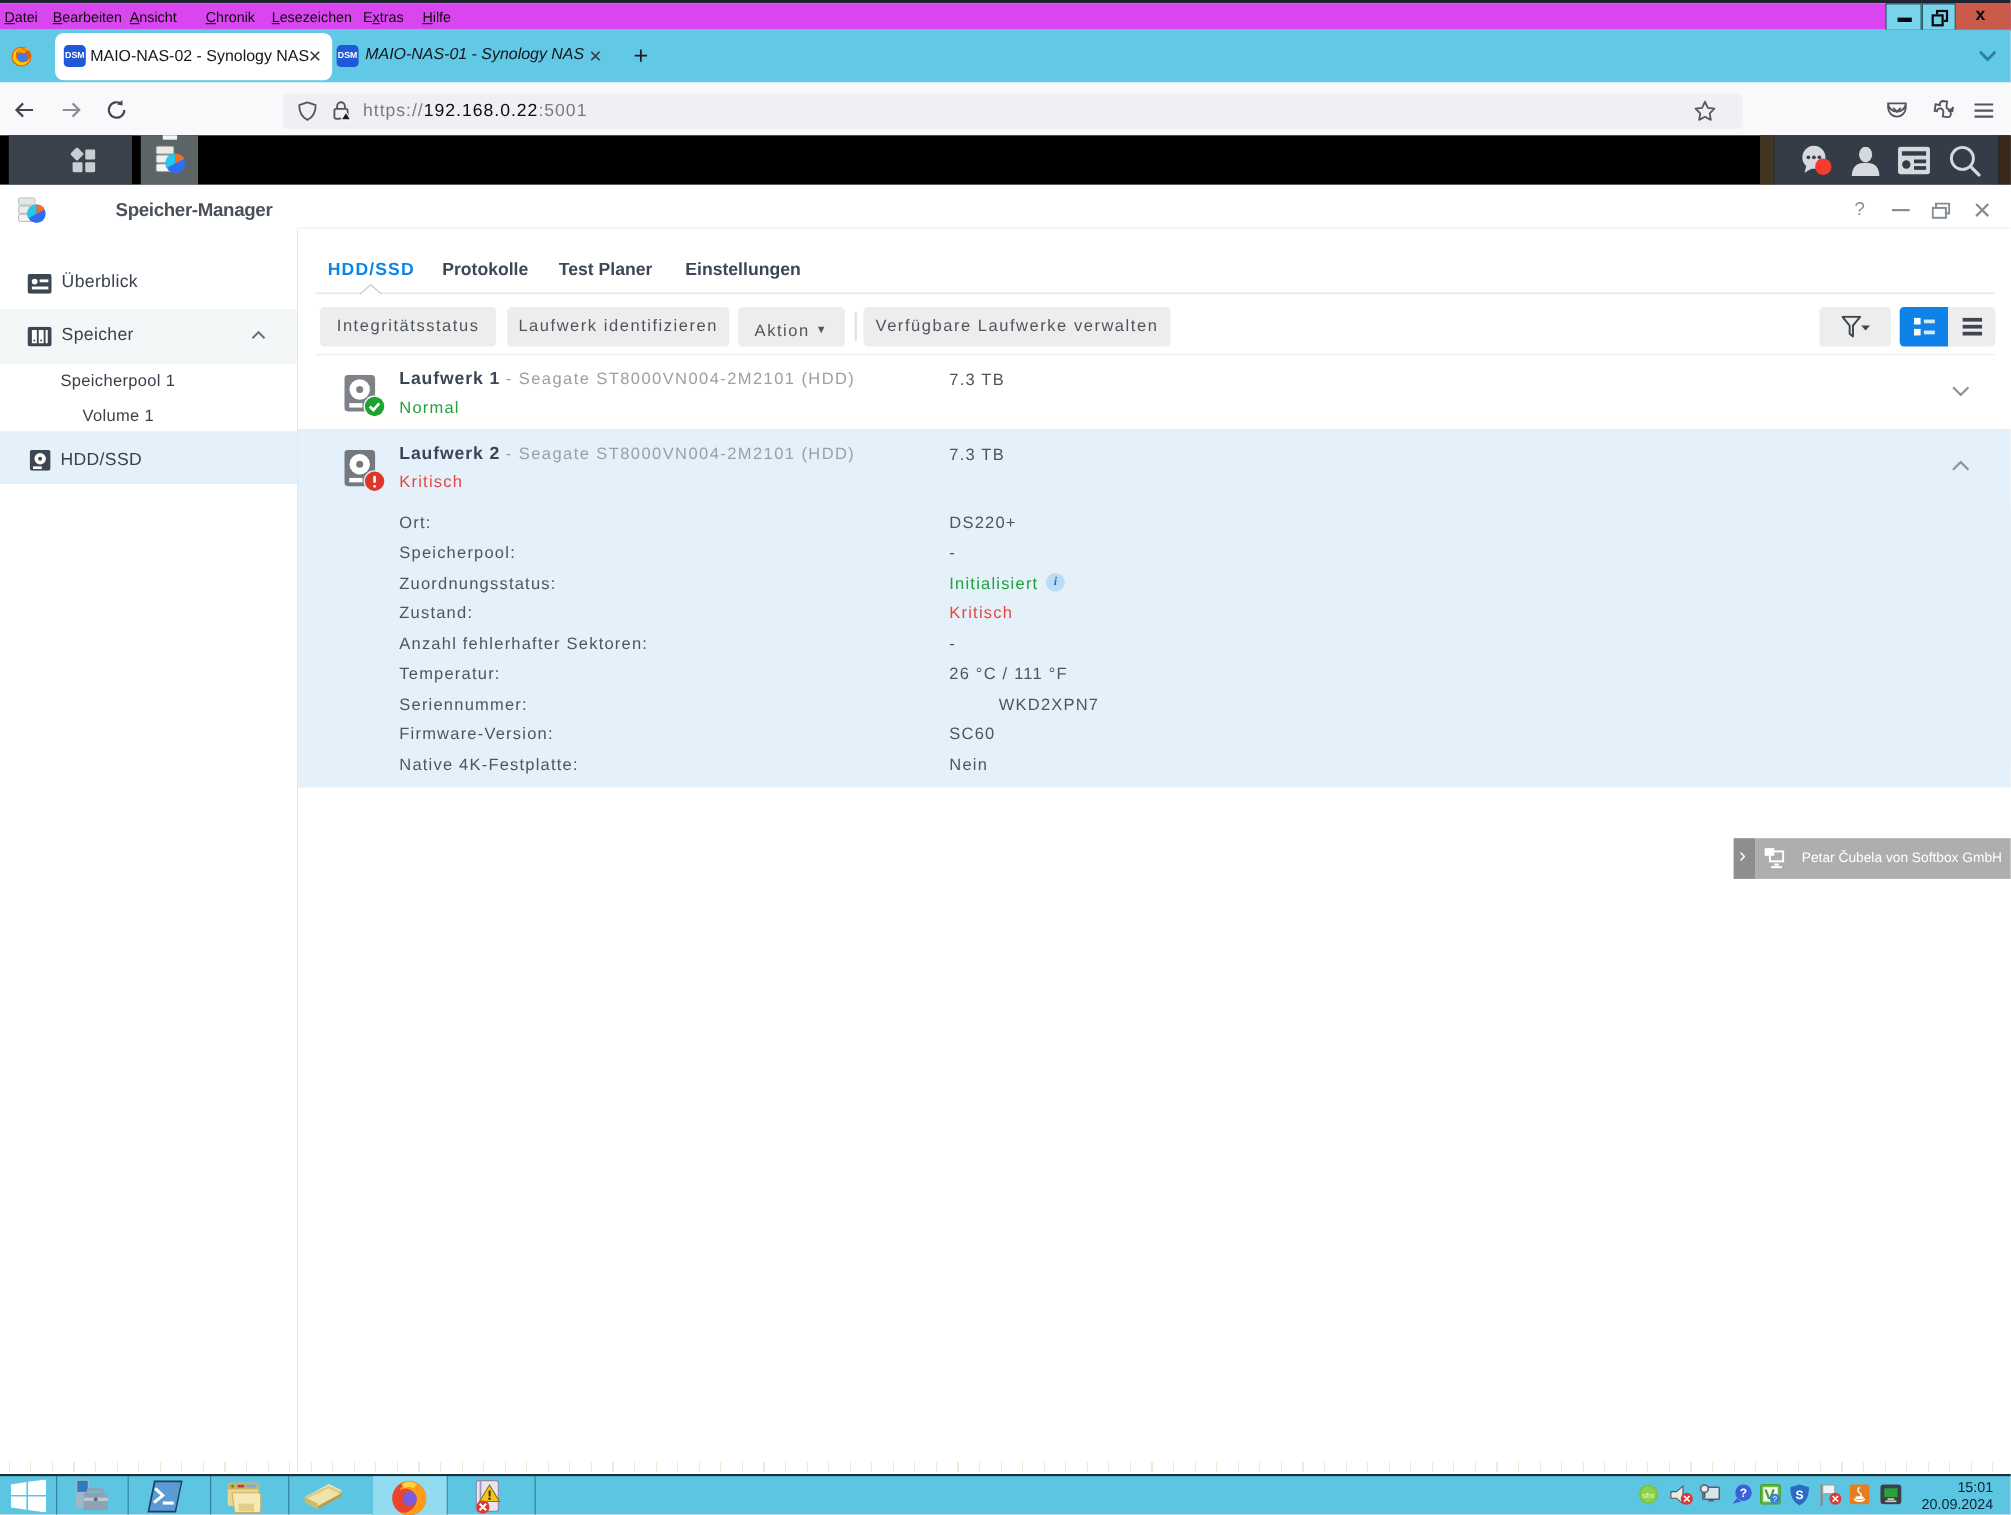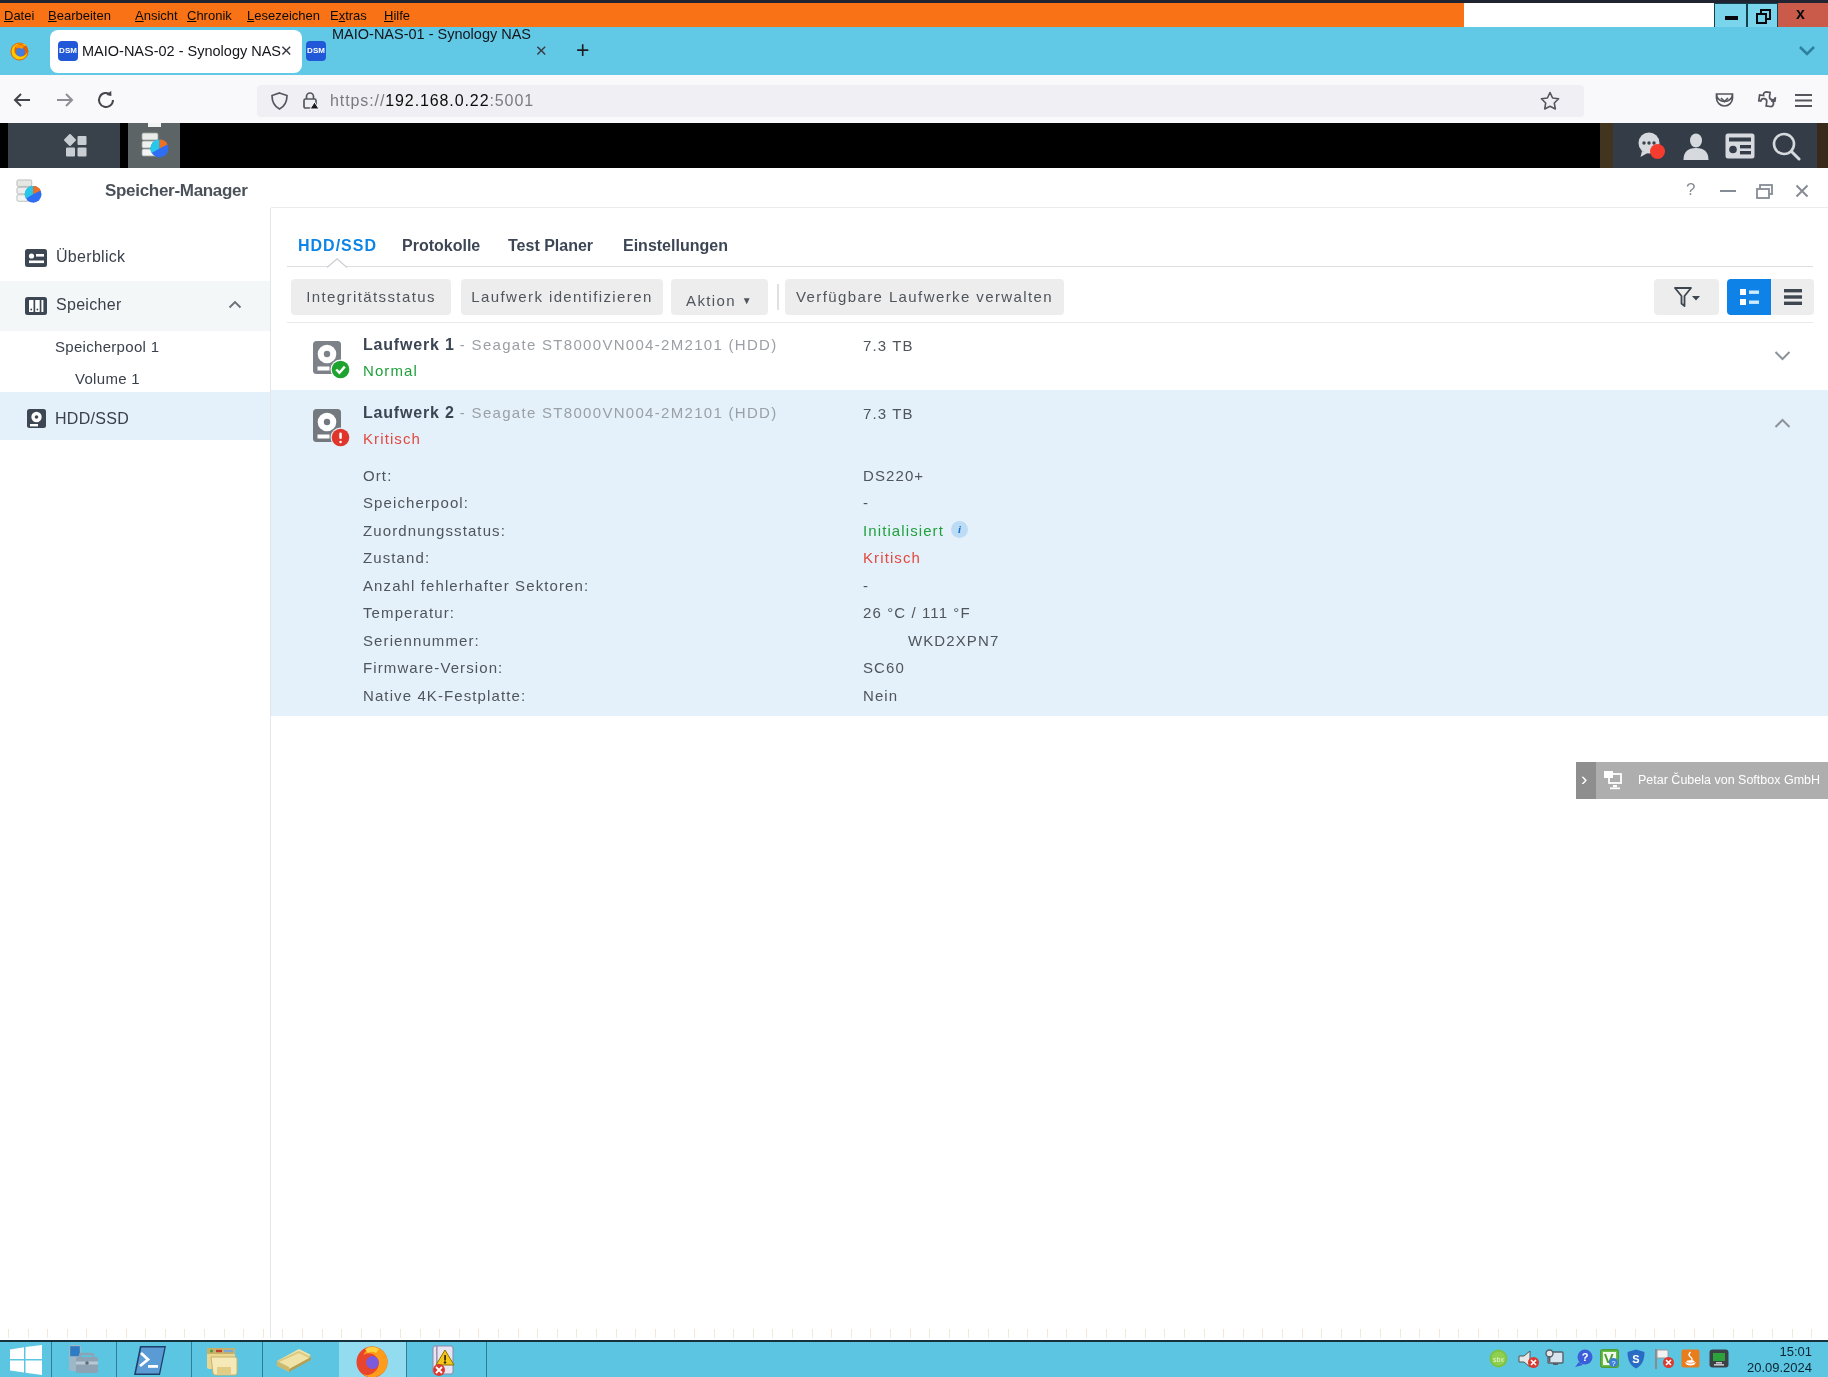--- a/index.html
+++ b/index.html
@@ -2,21 +2,21 @@
 <html><head>
 <meta charset="utf-8">
 <style>
   * { margin:0; padding:0; box-sizing:border-box; }
   html,body { width:1828px; height:1377px; overflow:hidden; }
   body { font-family:"Liberation Sans", sans-serif; position:relative; background:#fff; }
   .abs { position:absolute; }
 
   
   #topstrip { left:0; top:0; width:1828px; height:3px; background:#202430; }
-  #menubar { left:0; top:3px; width:1464px; height:24px; background:#f97316; color:#0b0b0b; font-size:13px; }
+  #menubar { left:0; top:3px; width:1828px; height:24px; background:#d946ef; color:#0b0b0b; font-size:13px; }
   #menubar span { position:absolute; top:5px; }
   #tabbar { left:0; top:27px; width:1828px; height:48px; background:#61c9e5; }
   #navbar { left:0; top:75px; width:1828px; height:48px; background:#f9f9fb; }
   #urlbar { left:257px; top:85px; width:1327px; height:32px; background:#f0f0f4; border-radius:4px; }
 
   
   .wbtn { position:absolute; top:3px; height:25px; border:1px solid #15414d; }
   #wmin { left:1714px; width:33px; background:#79d4ec; }
   #wmax { left:1747px; width:31px; background:#79d4ec; }
   #wclose { left:1778px; width:50px; background:#ca5a49; border-color:#ca5a49; }
@@ -71,21 +71,21 @@
     background:repeating-linear-gradient(90deg, transparent 0px, transparent 8px, #f0e9d5 8px, #f0e9d5 9px, transparent 9px, transparent 19.6px); }
   .tico { position:absolute; top:3px; }
   .tray { position:absolute; top:7px; }
 </style>
 </head>
 <body>
 <div class="abs" id="topstrip"></div>
 <div class="abs" id="menubar">
   <span style="left:4px"><u>D</u>atei</span>
   <span style="left:48px"><u>B</u>earbeiten</span>
-  <span style="left:135px"><u>A</u>nsicht</span>
+  <span style="left:118px"><u>A</u>nsicht</span>
   <span style="left:187px"><u>C</u>hronik</span>
   <span style="left:247px"><u>L</u>esezeichen</span>
   <span style="left:330px">E<u>x</u>tras</span>
   <span style="left:384px"><u>H</u>ilfe</span>
 </div>
 <div class="wbtn" id="wmin">
     <div style="position:absolute;left:10px;top:12px;width:13px;height:4px;background:#06080c;"></div>
   </div>
 <div class="wbtn" id="wmax">
   <div style="position:absolute;left:12px;top:5px;width:11px;height:11px;border:2px solid #06080c;"></div>
@@ -102,21 +102,21 @@
   <path d="M9.5 1.5 a8 8 0 1 0 8 8 q-1.5 5-7 5 a6.3 6.3 0 0 1 -1-12.5 q3.5-.5 5 2 l2-1 q-2.5-1.5-7-1.5z" fill="#ffcb00"></path>
   <circle cx="10.5" cy="10" r="4.6" fill="#2f81f7" opacity="0.9"></circle>
   <path d="M5 4 q4-2.5 9 0 l-2 3 q-3-2-5.5-1z" fill="#ff9500"></path>
 </svg>
 <div class="abs" id="tab1">
   <div class="dsmicon" style="left:8px; top:11px;">DSM</div>
   <div class="tabtitle" style="left:32px; top:13px;">MAIO-NAS-02 - Synology NAS</div>
   <div class="tabx" style="left:230px; top:12px;">✕</div>
 </div>
 <div class="dsmicon" style="left:306px; top:41px;">DSM</div>
-<div class="tabtitle" style="left:332px; top:26px;">MAIO-NAS-01 - Synology NAS</div>
+<div class="tabtitle" style="left:332px; top:42px;font-style:italic;">MAIO-NAS-01 - Synology NAS</div>
 <div class="tabx" style="left:535px; top:42px;">✕</div>
 <div class="abs" style="left:576px; top:37px; font-size:23px; font-weight:300; color:#1d1d20;">+</div>
 <svg class="abs" style="left:1798px; top:45px;" width="18" height="12" viewBox="0 0 18 12">
   <path d="M2 2 L9 9 L16 2" fill="none" stroke="#2c7f9e" stroke-width="2.6"></path>
 </svg>
 
 <div class="abs" id="navbar"></div>
 <div class="abs" id="urlbar"></div>
 <svg class="abs" style="left:12px; top:91px;" width="20" height="18" viewBox="0 0 20 18">
   <path d="M18 9 L3 9 M9 3 L3 9 L9 15" fill="none" stroke="#45454c" stroke-width="2"></path>

